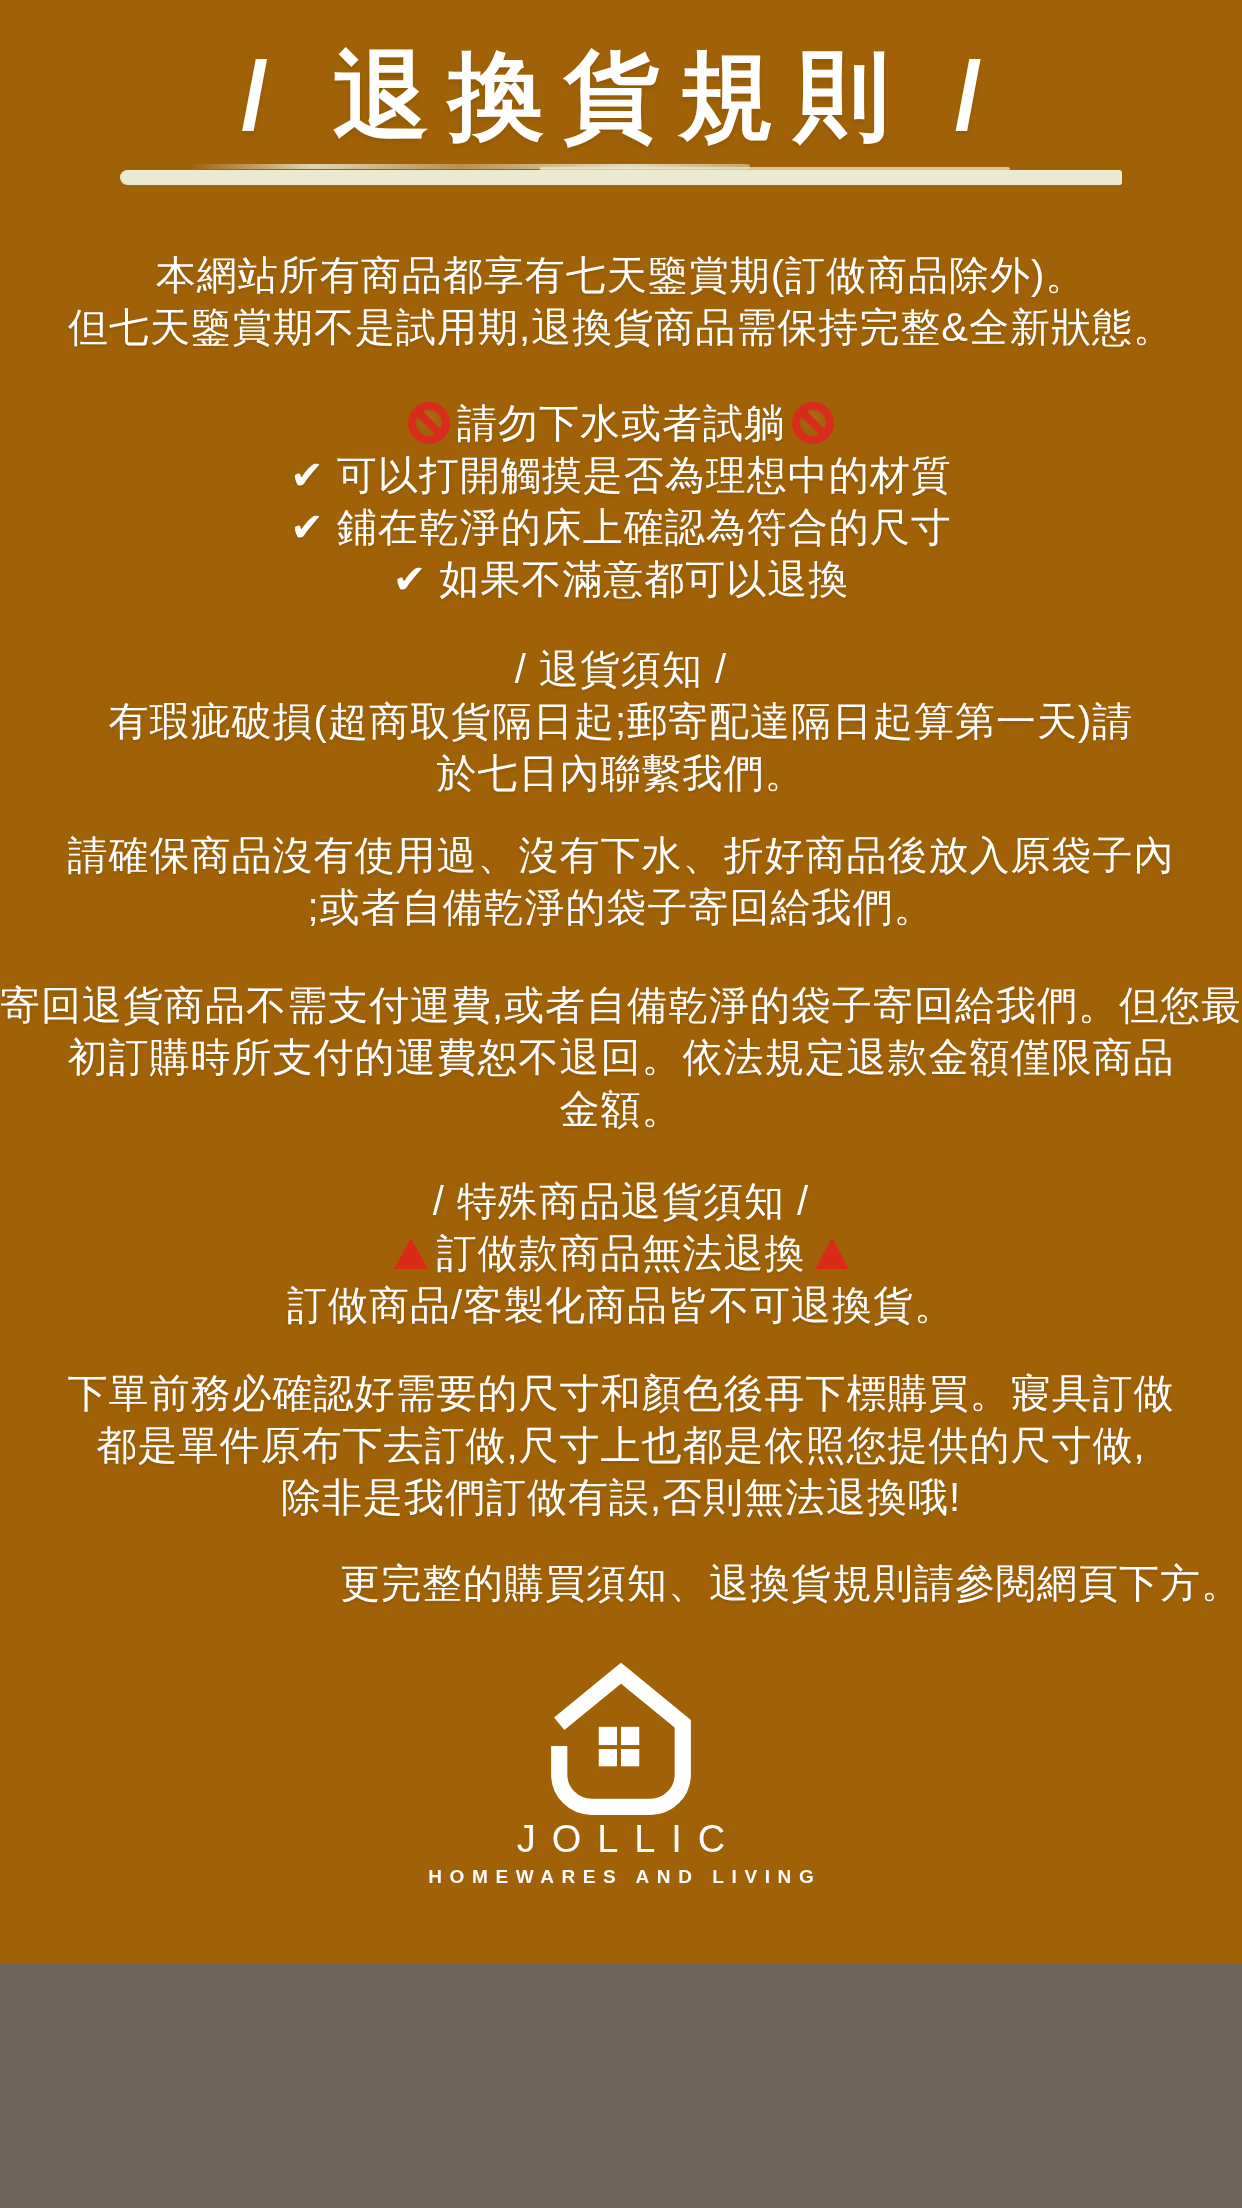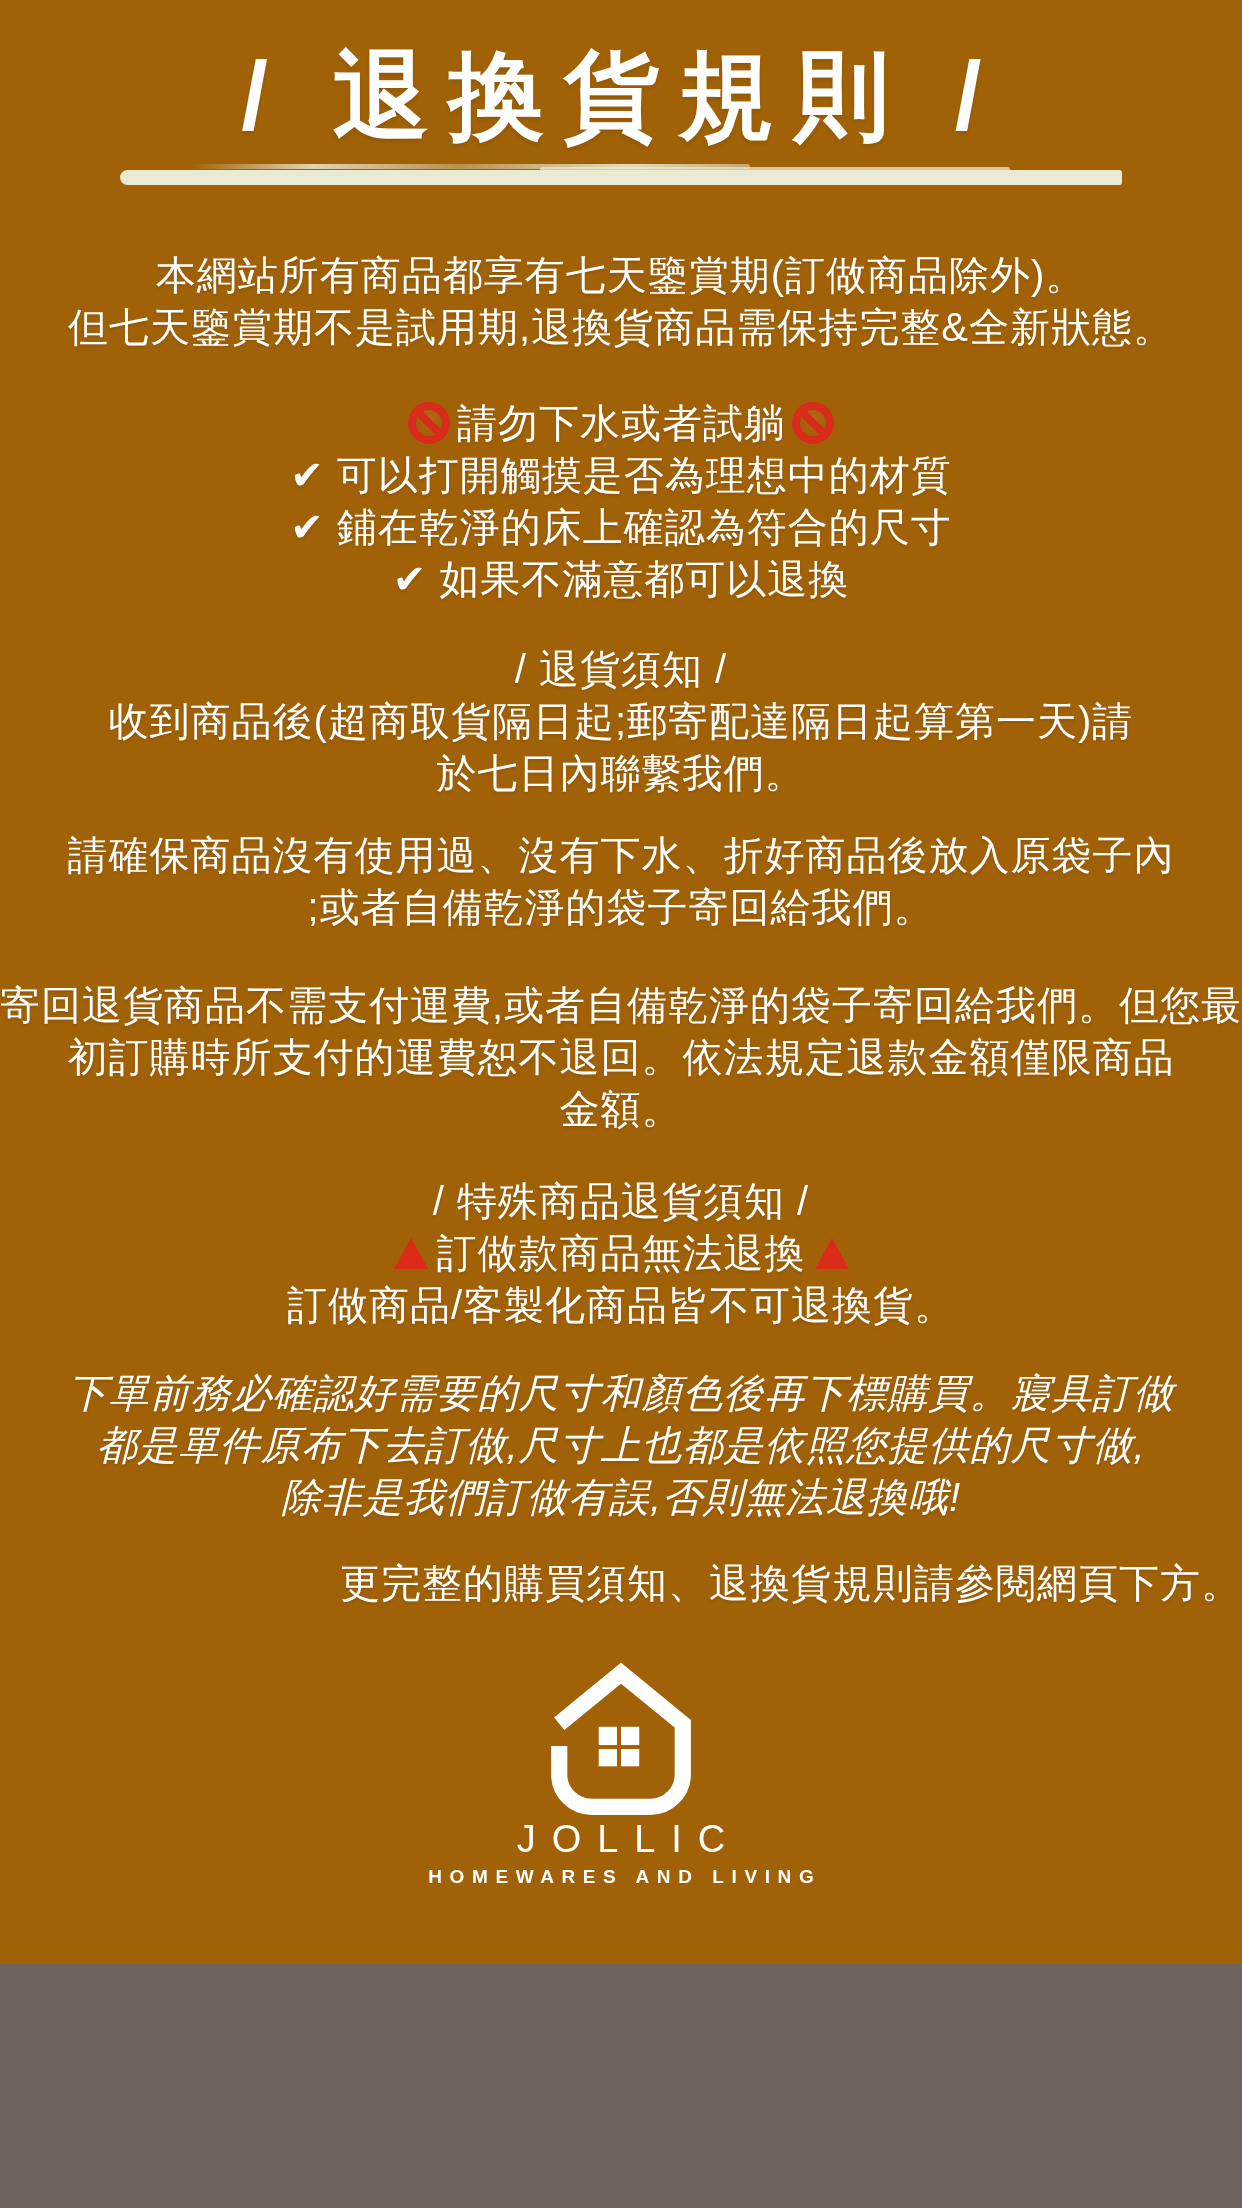--- a/index.html
+++ b/index.html
@@ -46,21 +46,21 @@
     text-shadow:0 2px 3px rgba(0,0,0,.12);
   }
   .line{white-space:nowrap;}
   #sec-intro{margin-top:64px;}
   #sec-notry{margin-top:44px;}
   #sec-steps{margin-top:34px;}
   #sec-return{margin-top:38px;}
   #sec-cond{margin-top:30px;}
   #sec-ship{margin-top:46px;}
   #sec-special{margin-top:40px;}
-  #sec-custom{margin-top:36px;font-style:italic;}
+  #sec-custom{margin-top:36px;}
   #sec-footer{margin-top:34px;text-align:right;}
   
   .nosign{
     display:inline-block;position:relative;
     width:42px;height:42px;box-sizing:border-box;
     border:8px solid #d92b1c;border-radius:50%;
     vertical-align:-7px;margin:0 7px;
     background:radial-gradient(circle at 50% 35%, rgba(255,120,90,.25), rgba(0,0,0,0) 60%);
   }
   .nosign::before{
@@ -111,21 +111,21 @@
       <span class="nosign"></span><span>請勿下水或者試躺</span><span class="nosign"></span>
     </div>
     <div class="line">✔ 可以打開觸摸是否為理想中的材質</div>
     <div class="line">✔ 鋪在乾淨的床上確認為符合的尺寸</div>
     <div class="line">✔ 如果不滿意都可以退換</div>
   </div>
 
 
   <div class="sec" id="sec-return">
     <div class="line">/ 退貨須知 /</div>
-    <div class="line">收到商品後(超商取貨隔日起;郵寄配達隔日起算第一天)請</div>
+    <div class="line">有瑕疵破損(超商取貨隔日起;郵寄配達隔日起算第一天)請</div>
     <div class="line">於七日內聯繫我們。</div>
   </div>
 
   <div class="sec" id="sec-cond">
     <div class="line">請確保商品沒有使用過、沒有下水、折好商品後放入原袋子內</div>
     <div class="line">;或者自備乾淨的袋子寄回給我們。</div>
   </div>
 
   <div class="sec" id="sec-ship">
     <div class="line">寄回退貨商品不需支付運費,或者自備乾淨的袋子寄回給我們。但您最</div>

